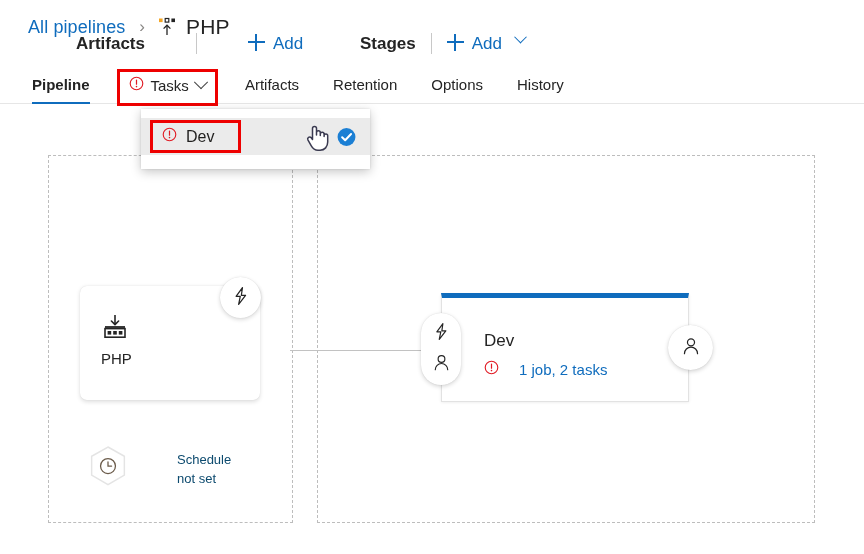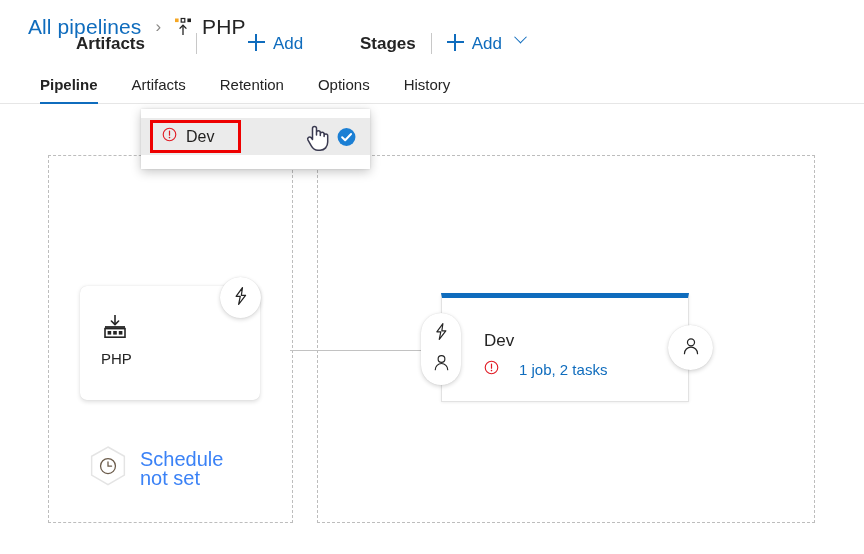--- a/index.html
+++ b/index.html
@@ -20,21 +20,21 @@
   
   .breadcrumb {
     position: absolute;
     left: 28px;
     top: 10px;
     display: flex;
     align-items: center;
     height: 34px;
   }
   .bc-link {
-    font-size: 21px;
+    font-size: 18px;
     color: #0f6cbd;
     letter-spacing: .1px;
     cursor: pointer;
   }
   .bc-sep {
     font-size: 17px;
     color: #8a8886;
     margin: 0 12px 0 14px;
     font-weight: 400;
   }
@@ -53,21 +53,21 @@
   
   .tabbar {
     position: absolute;
     left: 0;
     top: 62px;
     width: 864px;
     height: 42px;
     border-bottom: 1px solid #e6e6e6;
     display: flex;
     align-items: flex-end;
-    padding-left: 40px;
+    padding-left: 32px;
     box-sizing: border-box;
   }
   .tab {
     position: relative;
     font-size: 15px;
     color: #242424;
     padding: 0 0 10px 0;
     margin-right: 34px;
     cursor: pointer;
     white-space: nowrap;
@@ -239,24 +239,25 @@
   
   .schedule {
     position: absolute;
     left: 88px; top: 445px;
     display: flex;
     align-items: center;
     gap: 12px;
     z-index: 5;
   }
   .schedule-text {
-    font-size: 20px;
-    color: #3b82f6;
+    font-size: 13px;
+    color: #0c4a6e;
     line-height: 19px;
     white-space: pre-line;
+    margin-left: 37px;
   }
 
   
   .connector {
     position: absolute;
     left: 290px; top: 350px;
     width: 131px; height: 1.4px;
     background: #c2c2c2;
     z-index: 1;
   }
@@ -337,20 +338,31 @@
     </span>
     <span class="bc-current-text">PHP</span>
   </span>
 </div>
 
 <div class="tabbar">
   <div class="tab active">
     <span>Pipeline</span>
   </div>
 
+  <div class="tab has-box">
+    <span>
+      <svg class="err-icon" viewBox="0 0 16 16" aria-hidden="true">
+        <circle cx="8" cy="8" r="6.7" fill="none" stroke="#e01b24" stroke-width="1.2"></circle>
+        <path d="M8 4.3 V8.8" stroke="#e01b24" stroke-width="1.3" stroke-linecap="round"></path>
+        <circle cx="8" cy="11.3" r="0.85" fill="#e01b24"></circle>
+      </svg>
+    </span>
+    <span>Tasks</span>
+    <span class="chev"></span>
+  </div>
 
   <div class="tab">
     <span>Artifacts</span>
   </div>
   <div class="tab">
     <span>Retention</span>
   </div>
   <div class="tab">
     <span>Options</span>
   </div>

